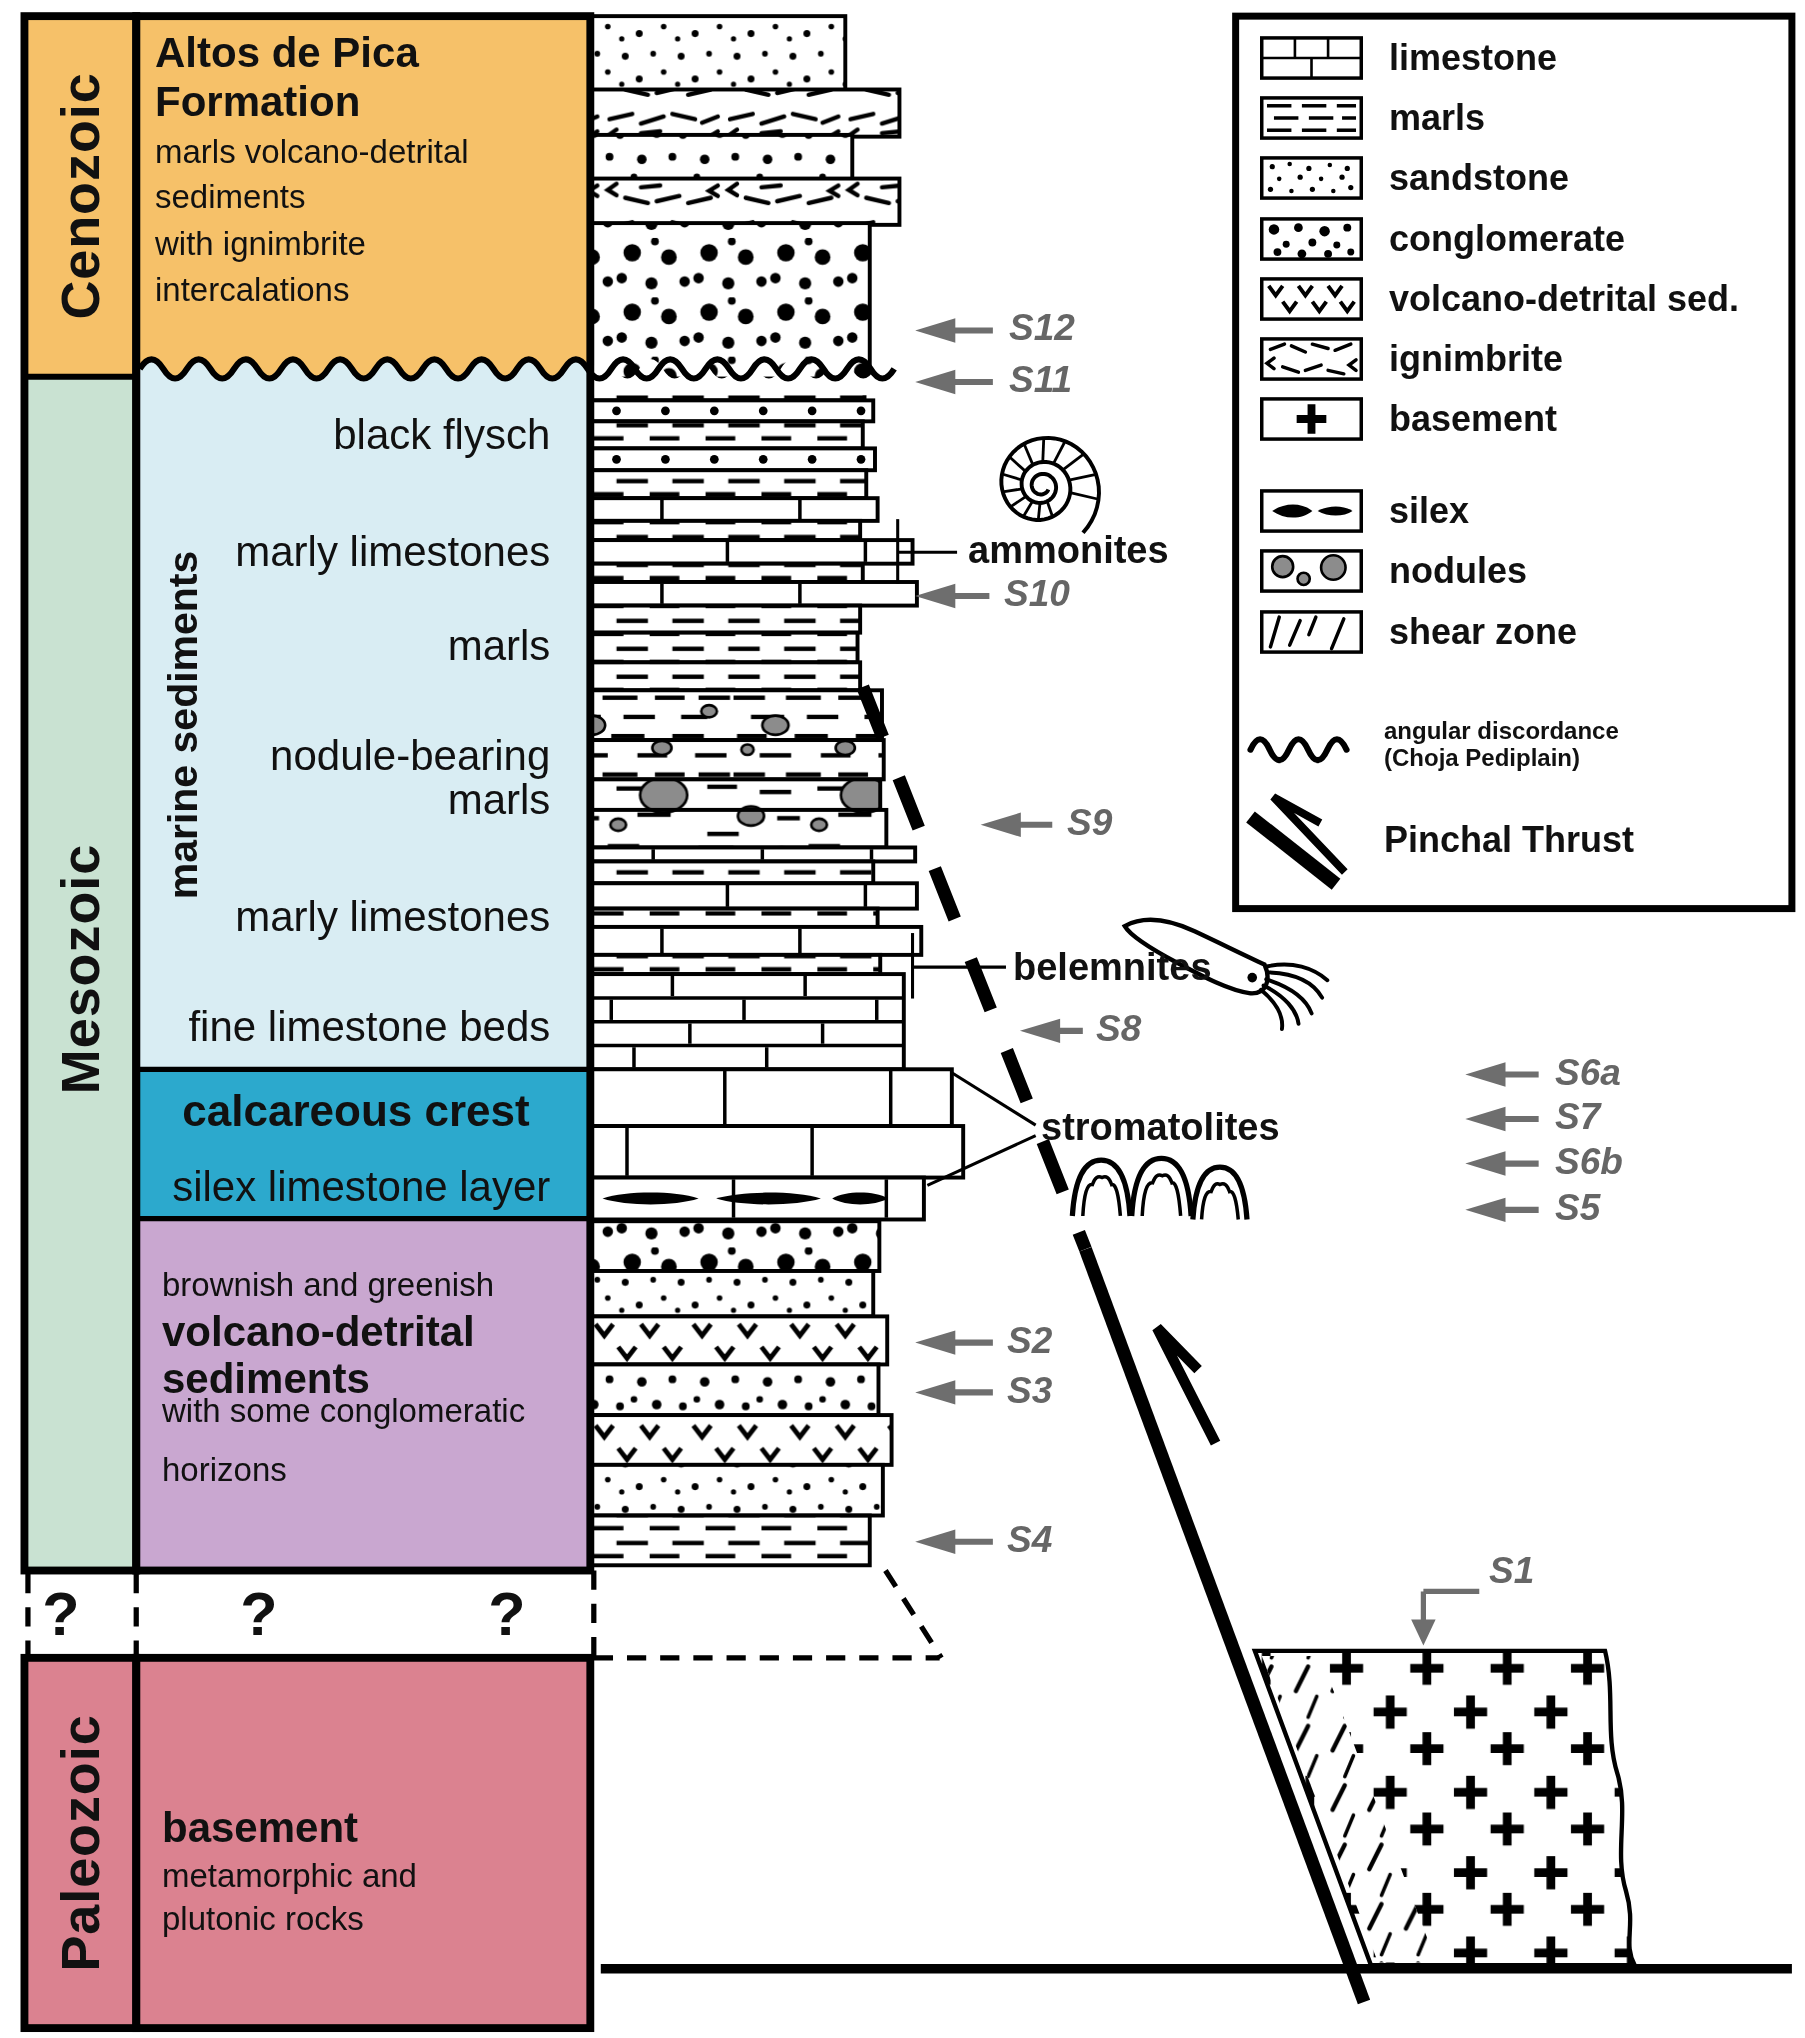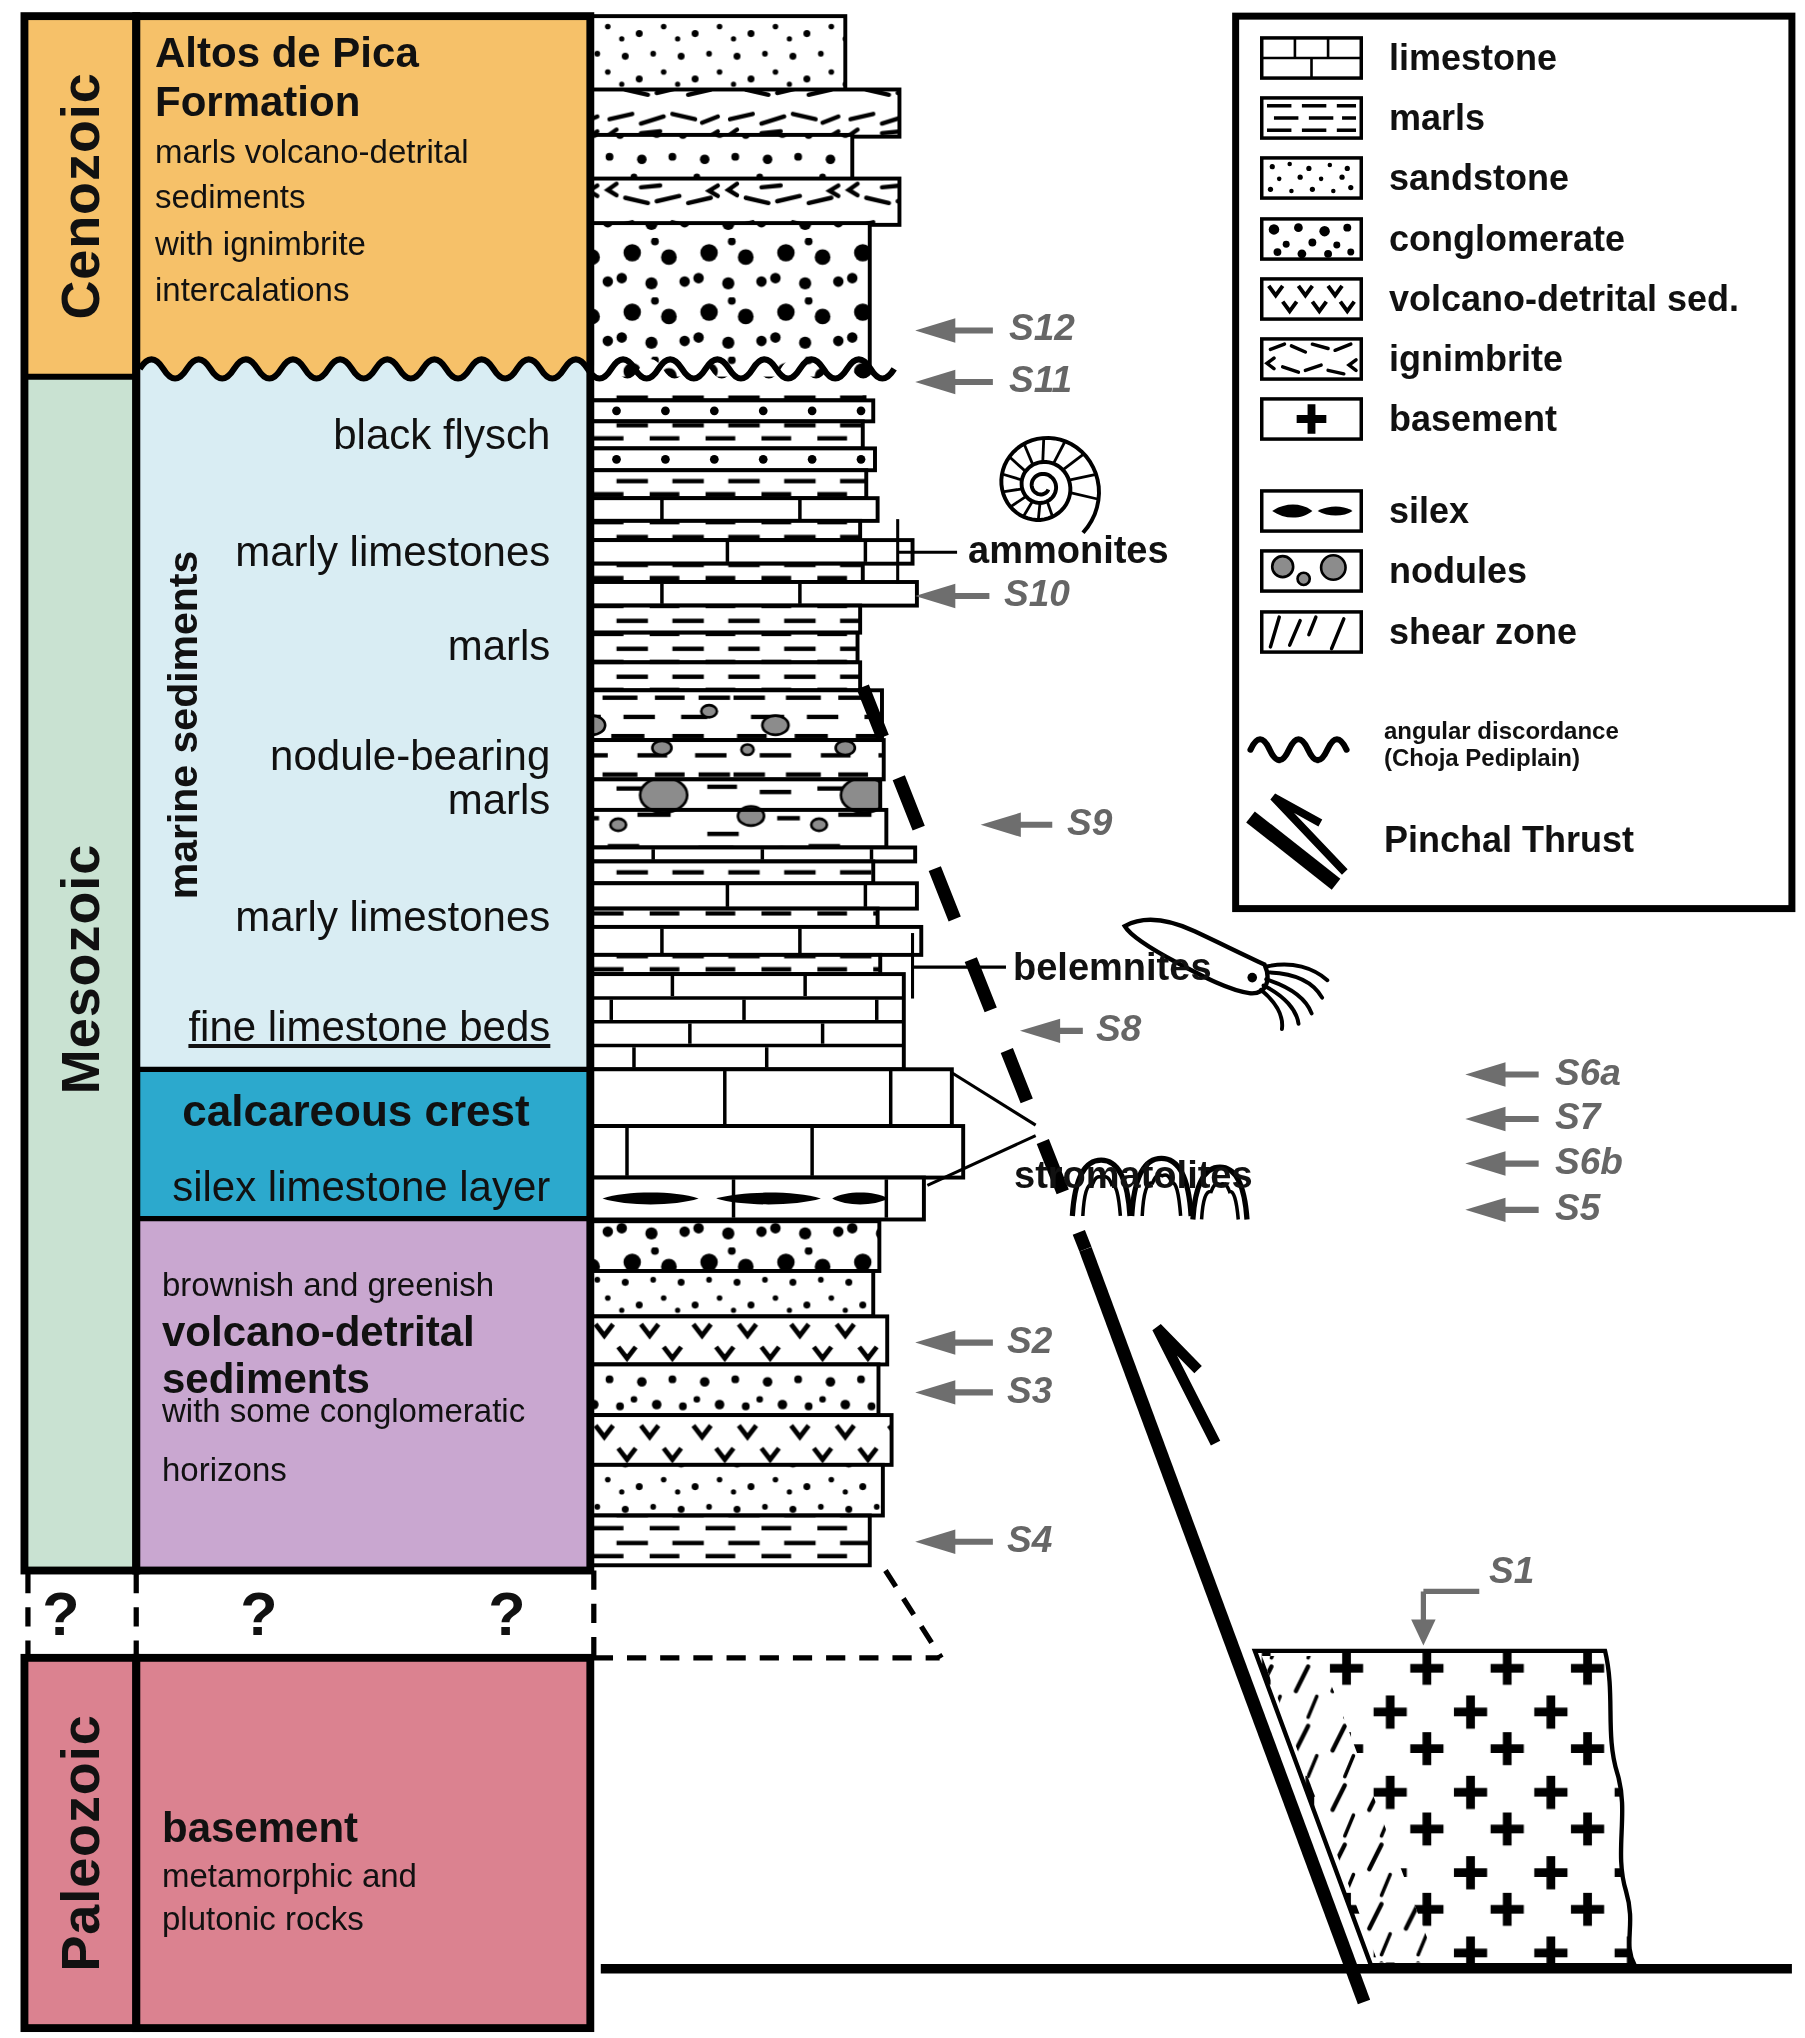--- a/index.html
+++ b/index.html
@@ -577,42 +577,42 @@
   <div class="abs t-body" style="left:155px;top:180px;">sediments</div>
   <div class="abs t-body" style="left:155px;top:227px;">with ignimbrite</div>
   <div class="abs t-body" style="left:155px;top:273px;">intercalations</div>
 
   <div class="rlabel" style="top:411px;">black flysch</div>
   <div class="rlabel" style="top:528px;">marly limestones</div>
   <div class="rlabel" style="top:622px;">marls</div>
   <div class="rlabel" style="top:732px;">nodule-bearing</div>
   <div class="rlabel" style="top:776px;">marls</div>
   <div class="rlabel" style="top:893px;">marly limestones</div>
-  <div class="rlabel" style="top:1003px;text-decoration:underline;">fine limestone beds</div>
+  <div class="rlabel" style="top:1003px;">fine limestone beds</div>
 
   <div class="abs t-title" style="left:136px;top:1088px;width:440px;text-align:center;font-size:44px;">calcareous crest</div>
   <div class="rlabel" style="top:1163px;">silex limestone layer</div>
 
   <div class="abs t-body" style="left:162px;top:1268px;">brownish and greenish</div>
   <div class="abs t-title" style="left:162px;top:1310px;">volcano-detrital</div>
   <div class="abs t-title" style="left:162px;top:1357px;">sediments</div>
   <div class="abs t-body" style="left:162px;top:1394px;">with some conglomeratic</div>
   <div class="abs t-body" style="left:162px;top:1453px;">horizons</div>
 
   <div class="abs t-title" style="left:162px;top:1806px;">basement</div>
   <div class="abs t-body" style="left:162px;top:1859px;">metamorphic and</div>
   <div class="abs t-body" style="left:162px;top:1902px;">plutonic rocks</div>
 
   <span class="qmark" style="left:61px;top:1614px;">?</span>
   <span class="qmark" style="left:259px;top:1614px;">?</span>
   <span class="qmark" style="left:507px;top:1614px;">?</span>
 
   <span class="fossil-label" style="left:968px;top:529px;">ammonites</span>
   <span class="fossil-label" style="left:1013px;top:946px;">belemnites</span>
-  <span class="fossil-label" style="left:1014px;top:1106px;margin-top:48px;">stromatolites</span>
+  <span class="fossil-label" style="left:1041px;top:1106px;">stromatolites</span>
 
   <div id="sampleLabels">
       <span class="sample-label" style="left: 1009px; top: 307px;">S12</span>
       <span class="sample-label" style="left: 1009px; top: 359px;">S11</span>
       <span class="sample-label" style="left: 1004px; top: 573px;">S10</span>
       <span class="sample-label" style="left: 1067px; top: 802px;">S9</span>
       <span class="sample-label" style="left: 1096px; top: 1008px;">S8</span>
       <span class="sample-label" style="left: 1555px; top: 1052px;">S6a</span>
       <span class="sample-label" style="left: 1555px; top: 1096px;">S7</span>
       <span class="sample-label" style="left: 1555px; top: 1141px;">S6b</span>

